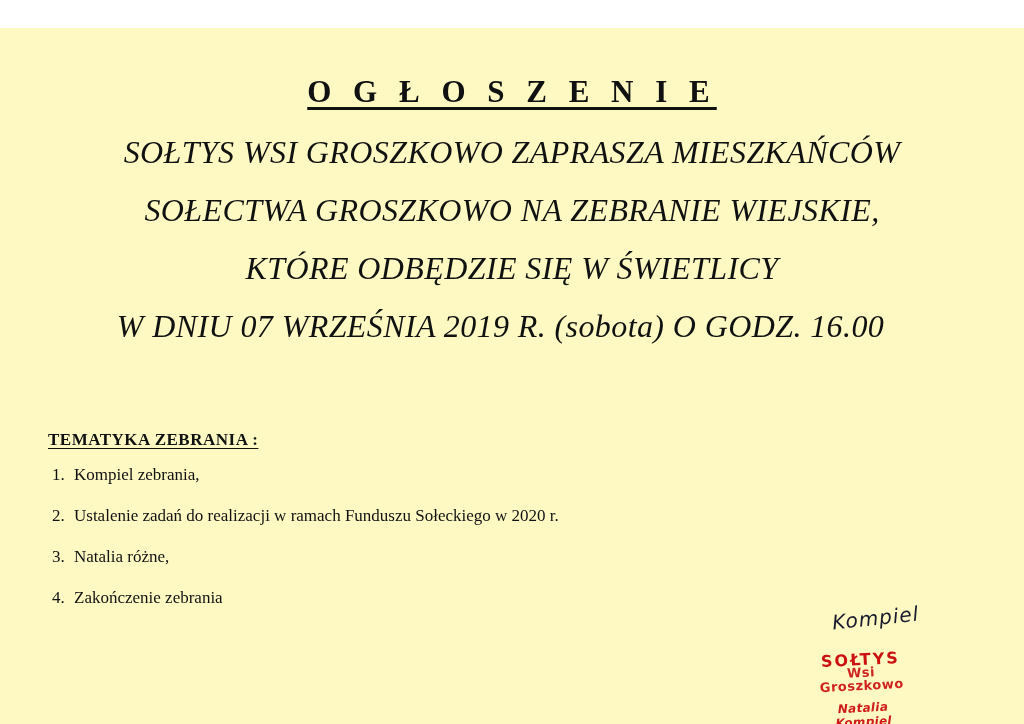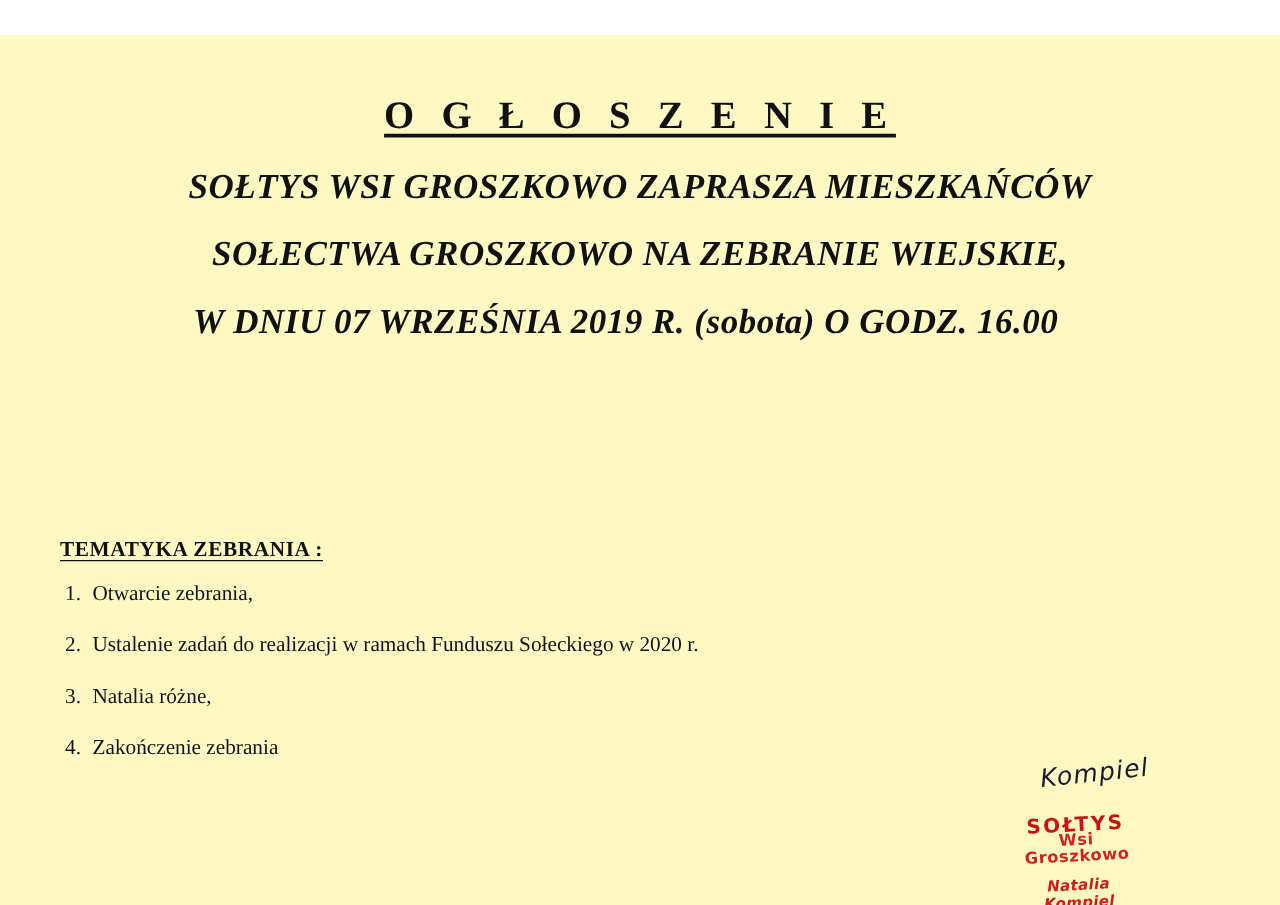--- a/index.html
+++ b/index.html
@@ -26,22 +26,22 @@
   .doc-title {
     font-size: 31px;
     font-weight: bold;
     letter-spacing: 7px;
     text-decoration: underline;
     text-underline-offset: 5px;
     margin: 0 auto 26px auto;
     display: inline-block;
   }
   .headline {
-    font-size: 28px;
-    font-weight: bold;
+    font-size: 32px;
+    font-weight: normal;
     font-style: italic;
     line-height: 1.0;
     margin: 0 0 26px 0;
     padding: 0 40px;
     letter-spacing: 0.4px;
   }
   .headline:last-child { margin-bottom: 0; padding-left: 17px; }
 
   
   .agenda {
@@ -124,28 +124,29 @@
 </head>
 <body>
 
 <div class="page">
 
   <div class="heading-block">
     <div class="doc-title">O G Ł O S Z E N I E</div>
 
     <div class="headline">SOŁTYS WSI GROSZKOWO ZAPRASZA MIESZKAŃCÓW</div>
     <div class="headline">SOŁECTWA  GROSZKOWO NA ZEBRANIE WIEJSKIE,</div>
+    <div class="headline">KTÓRE ODBĘDZIE SIĘ  W   ŚWIETLICY</div>
     <div class="headline">W DNIU  07 WRZEŚNIA 2019  R. (sobota) O GODZ. 16.00</div>
   </div>
 
   <div class="agenda">
     <div class="agenda-title">TEMATYKA  ZEBRANIA :</div>
     <ol class="agenda-list">
       <li class="agenda-item">
-        <span class="num">1.</span><span>Otwarcie zebrania,</span>
+        <span class="num">1.</span><span>Kompiel zebrania,</span>
       </li>
       <li class="agenda-item">
         <span class="num">2.</span><span>Ustalenie zadań do realizacji w ramach Funduszu Sołeckiego w 2020 r.</span>
       </li>
       <li class="agenda-item">
         <span class="num">3.</span><span>Natalia różne,</span>
       </li>
       <li class="agenda-item">
         <span class="num">4.</span><span>Zakończenie zebrania</span>
       </li>

